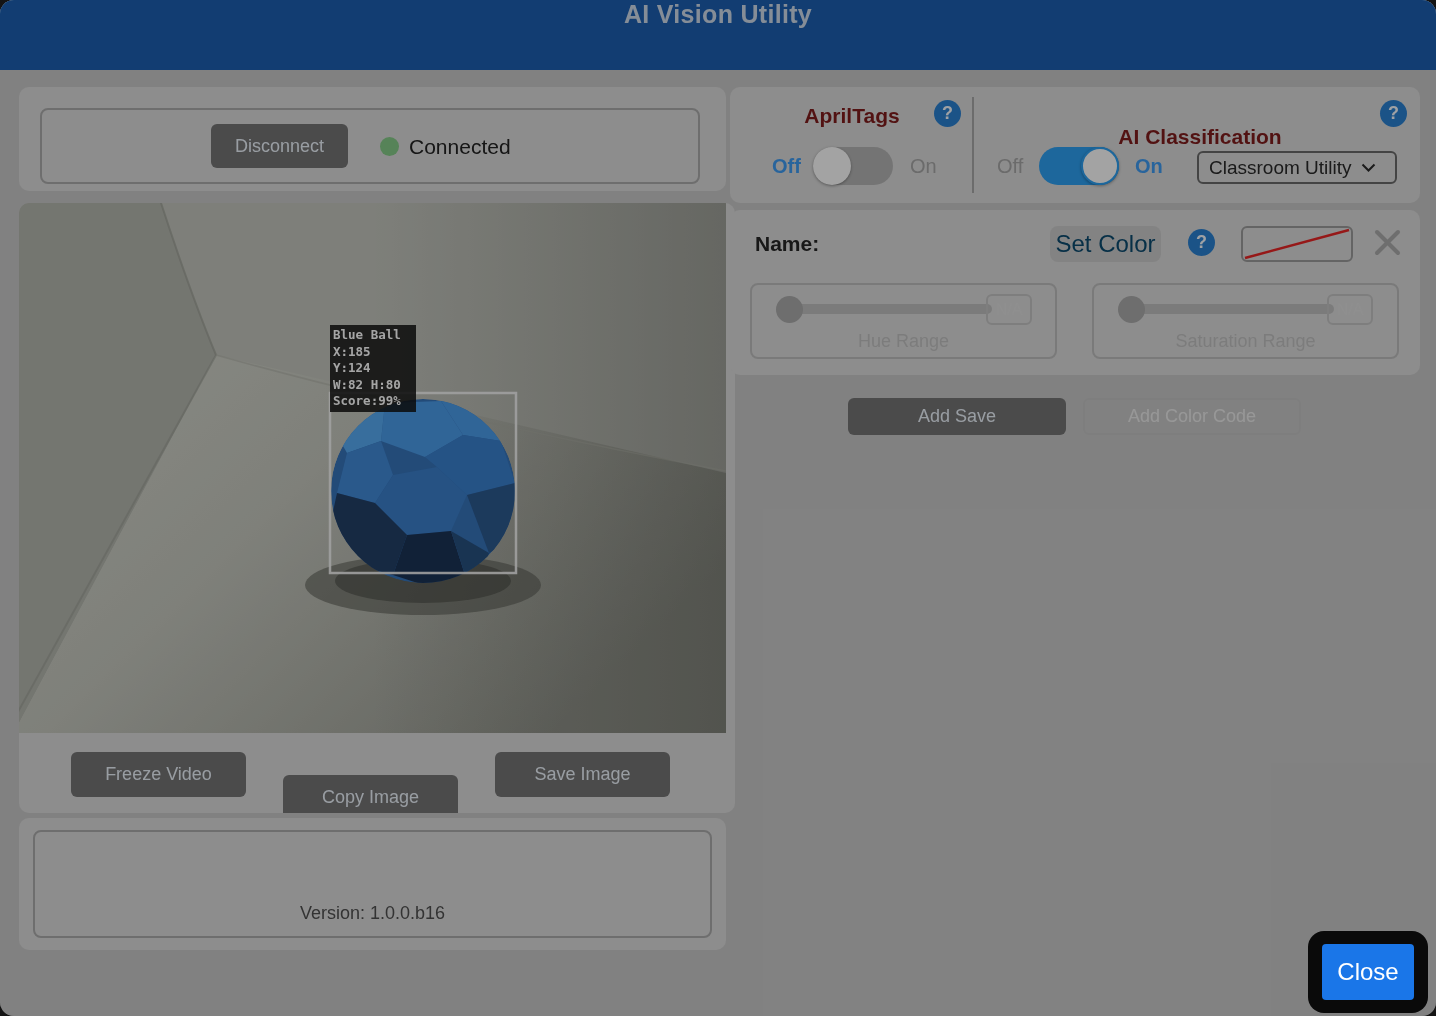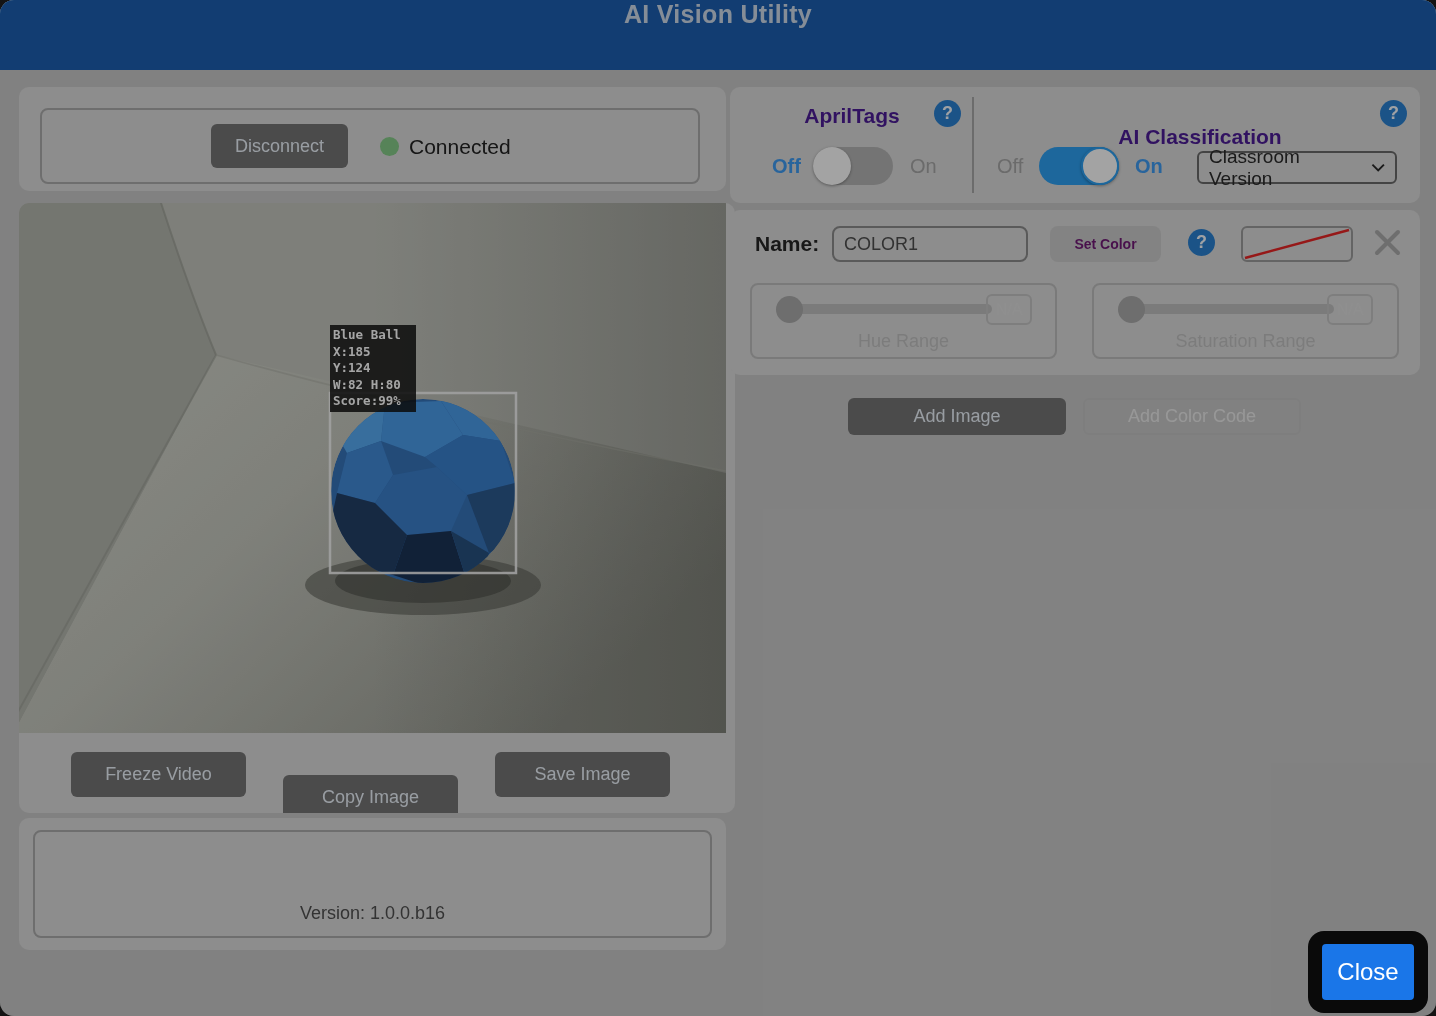--- a/index.html
+++ b/index.html
@@ -7,31 +7,31 @@
   
   .titlebar{position:absolute;left:0;top:0;width:1436px;height:70px;background:#1c5faf;display:flex;align-items:flex-start;justify-content:center;}
   .titlebar .title{color:#cdd9e8;font-size:25px;font-weight:700;letter-spacing:.3px;}
   
   .card{position:absolute;background:#d9d9d9;border-radius:10px;}
   .outline-box{position:absolute;border:2px solid #a9a9a9;border-radius:8px;}
   
   .btn{position:absolute;display:flex;align-items:center;justify-content:center;border-radius:6px;cursor:pointer;box-sizing:border-box;}
   .btn-primary{background:#737373;color:#eaf1f9;font-size:18px;}
   .btn-outline{background:transparent;border:2px solid #ababab;color:#5b5b5b;font-size:17px;}
-  .btn-disabled-fill{background:#cacaca;color:#701a75;font-size:14px;font-weight:bold;}
+  .btn-disabled-fill{background:#cacaca;color:#0c4a6e;font-size:24px;}
   .btn-disabled-outline{background:transparent;border:2px solid #c2c2c2;color:#e9e9e9;font-size:18px;}
   
   .status-dot{position:absolute;width:19px;height:19px;border-radius:50%;background:#84c987;}
   .status-text{position:absolute;color:#222;font-size:21px;}
   
   .video-wrap{position:absolute;left:0;top:0;width:707px;height:530px;overflow:hidden;}
   .det-label{position:absolute;left:311px;top:122px;width:86px;background:rgba(16,16,16,0.85);color:#fdfdfd;
     font-family:"DejaVu Sans Mono",monospace;font-size:12.5px;font-weight:700;line-height:16.5px;padding:2px 3px;box-sizing:border-box;}
   
-  .sec-title{position:absolute;color:#4c1d95;font-size:21px;font-weight:700;text-align:center;}
+  .sec-title{position:absolute;color:#7f1d1d;font-size:21px;font-weight:700;text-align:center;}
   .help-icon{position:absolute;width:27px;height:27px;border-radius:50%;background:#2a80d0;color:#f4f8fc;
     display:flex;align-items:center;justify-content:center;font-size:18px;font-weight:700;cursor:pointer;}
   .onoff{position:absolute;font-size:20px;}
   .lbl-active{color:#3e9af0;font-weight:700;}
   .lbl-inactive{color:#a5a5a5;}
   .toggle{position:absolute;width:80px;height:38px;border-radius:19px;cursor:pointer;}
   .toggle .knob{position:absolute;top:0;width:38px;height:38px;border-radius:50%;background:#fbfbfb;box-sizing:border-box;box-shadow:0 1px 3px rgba(0,0,0,.35);}
   .toggle-off{background:#b3b3b3;}
   .toggle-off .knob{left:0;}
   .toggle-on{background:#2d9ff0;}
@@ -152,30 +152,29 @@
     <div class="divider-v" style="left:242px;top:10px;height:96px;"></div>
 
     <div class="sec-title" style="left:330px;top:17px;width:280px;margin-top:21px;">AI Classification</div>
     <div class="help-icon" style="left:650px;top:13px;">?</div>
     <div class="onoff lbl-inactive" style="left:267px;top:68px;">Off</div>
     <div class="toggle toggle-on" style="left:309px;top:60px;">
       <span class="knob"></span>
     </div>
     <div class="onoff lbl-active" style="left:405px;top:68px;">On</div>
     <div class="dropdown" style="left:467px;top:64px;width:200px;height:33px;">
-      <span>Classroom Version</span>
+      <span>Classroom Utility</span>
       <svg width="15" height="9" viewBox="0 0 15 9">
         <polyline points="1.5,1.5 7.5,7.5 13.5,1.5" fill="none" stroke="#2a2a2a" stroke-width="2"></polyline>
       </svg>
     </div>
   </div>
 
   <div class="card" style="left:730px;top:210px;width:690px;height:165px;">
     <div class="field-label" style="left:25px;top:22px;">Name:</div>
-    <input class="text-input" style="left: 102px; top: 16px; width: 196px; height: 36px;" value="COLOR1">
     <div class="btn btn-disabled-fill" style="left:320px;top:16px;width:111px;height:36px;border-radius:8px;">Set Color</div>
     <div class="help-icon" style="left:458px;top:19px;">?</div>
     <div class="swatch" style="left:511px;top:16px;width:112px;height:36px;">
       <svg width="108" height="32" viewBox="0 0 108 32">
         <line x1="2" y1="30" x2="106" y2="2" stroke="#e62626" stroke-width="2.5"></line>
       </svg>
     </div>
     <div class="x-icon" style="left:643px;top:18px;">
       <svg width="29" height="29" viewBox="0 0 29 29">
         <line x1="4" y1="4" x2="25" y2="25" stroke="#a9a9a9" stroke-width="4" stroke-linecap="round"></line>
@@ -190,21 +189,21 @@
       <div class="slider-label" style="top:46px;">Hue Range</div>
     </div>
     <div class="slider-group" style="left:362px;top:73px;">
       <div class="slider-track" style="left:37px;top:19px;width:203px;"></div>
       <div class="slider-thumb" style="left:24px;top:11px;"></div>
       <div class="na-box" style="left:233px;top:9px;">N/A</div>
       <div class="slider-label" style="top:46px;">Saturation Range</div>
     </div>
   </div>
 
-  <div class="btn btn-primary" style="left:848px;top:398px;width:218px;height:37px;">Add Image</div>
+  <div class="btn btn-primary" style="left:848px;top:398px;width:218px;height:37px;">Add Save</div>
   <div class="btn btn-disabled-outline" style="left:1083px;top:398px;width:218px;height:37px;">Add Color Code</div>
 
   <div class="dim"></div>
 
   <div class="close-wrap">
     <div class="close-btn">Close</div>
   </div>
 
 </div>
 

